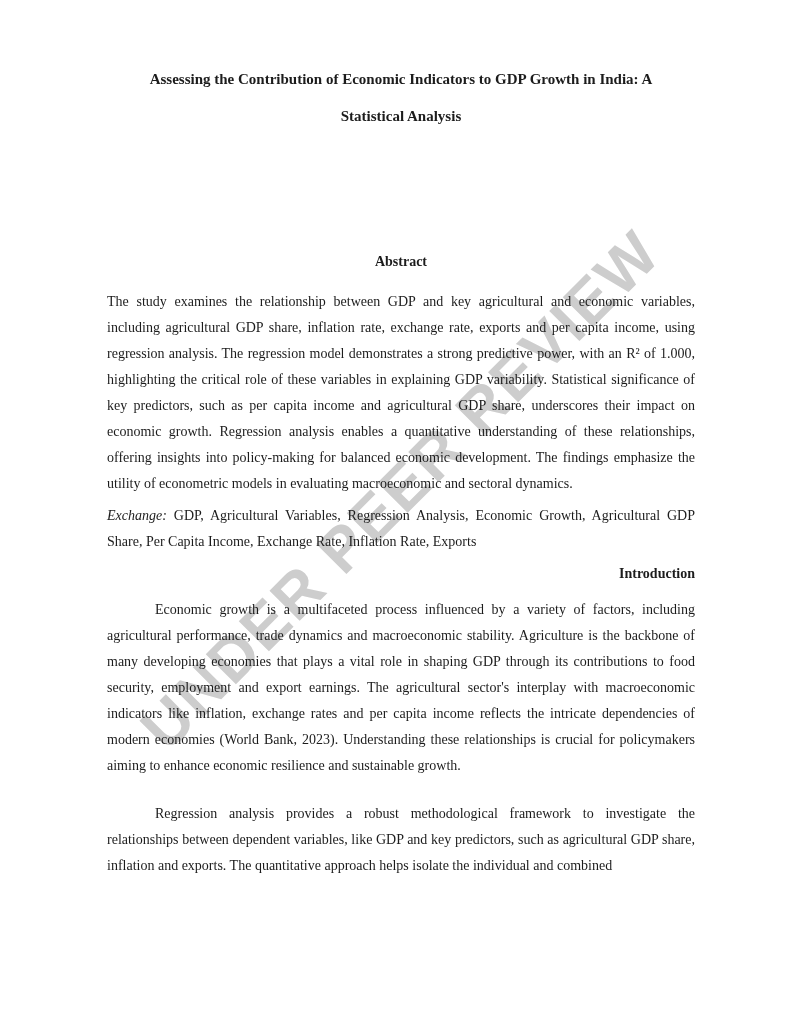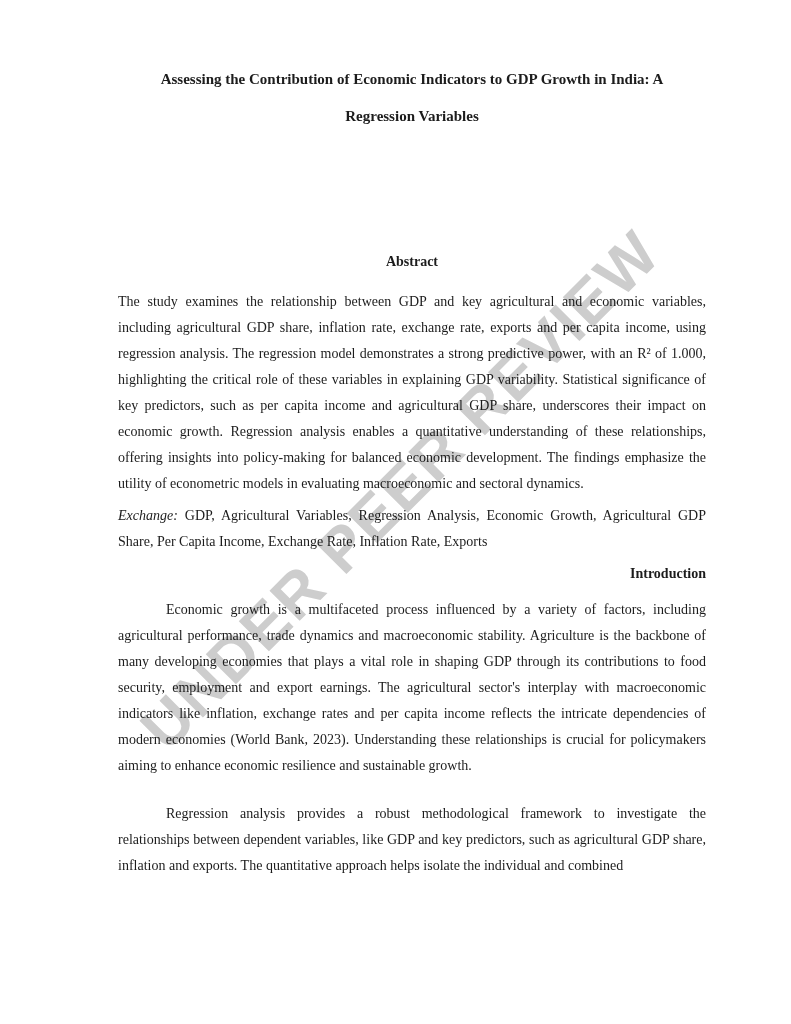--- a/index.html
+++ b/index.html
@@ -26,21 +26,21 @@
     font-family: "Liberation Sans", "DejaVu Sans", sans-serif;
     font-weight: bold;
     font-size: 62px;
     letter-spacing: 2px;
     color: #cdcdcd;
     z-index: 0;
     user-select: none;
   }
   .content {
     position: absolute;
-    left: 118px;
+    left: 107px;
     top: 0;
     width: 588px;
     z-index: 1;
   }
   .title {
     margin: 61px 0 0 0;
     font-size: 15px;
     font-weight: bold;
     text-align: center;
     line-height: 37px;
@@ -73,21 +73,21 @@
 <body>
 
 <div class="page">
 
   <div class="watermark">UNDER PEER REVIEW</div>
 
   <div class="content">
 
     <h1 class="title">
       <span class="title-line">Assessing the Contribution of Economic Indicators to GDP Growth in India: A</span>
-      <span class="title-line">Regression Variables</span>
+      <span class="title-line">Statistical Analysis</span>
     </h1>
 
     <h2 class="section-heading abstract-heading">Abstract</h2>
 
     <p class="body-par abstract-body">The study examines the relationship between GDP and key agricultural and economic variables, including agricultural GDP share, inflation rate, exchange rate, exports and per capita income, using regression analysis. The regression model demonstrates a strong predictive power, with an R² of 1.000, highlighting the critical role of these variables in explaining GDP variability. Statistical significance of key predictors, such as per capita income and agricultural GDP share, underscores their impact on economic growth. Regression analysis enables a quantitative understanding of these relationships, offering insights into policy-making for balanced economic development. The findings emphasize the utility of econometric models in evaluating macroeconomic and sectoral dynamics.</p>
 
     <p class="body-par keywords-par"><span class="keywords-label">Exchange:</span> <span>GDP, Agricultural Variables, Regression Analysis, Economic Growth, Agricultural GDP Share, Per Capita Income, Exchange Rate, Inflation Rate, Exports</span></p>
 
     <h2 class="section-heading intro-heading">Introduction</h2>
 

